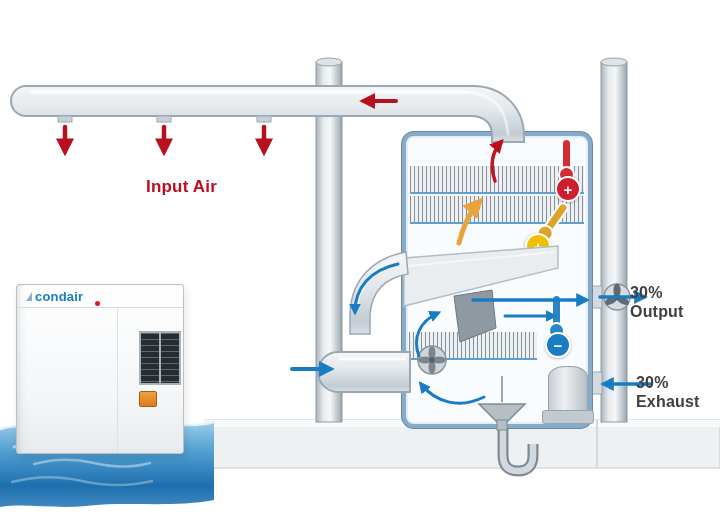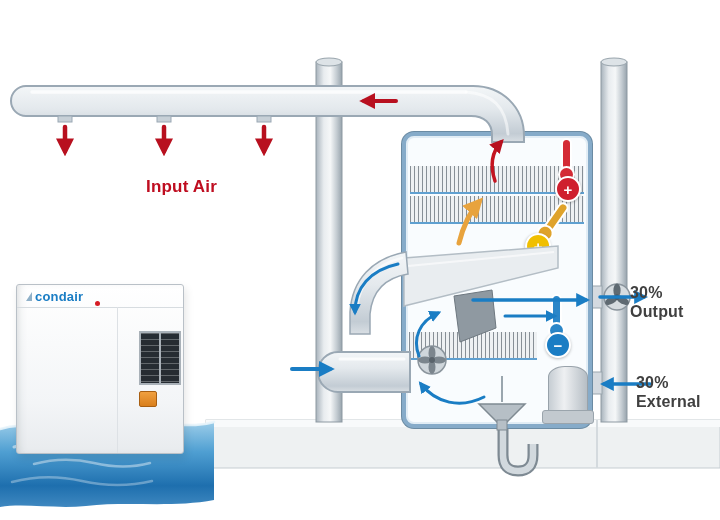--- a/index.html
+++ b/index.html
@@ -238,16 +238,16 @@
     </g>
   </svg>
 
   <div class="lbl red" style="left:123px;top:177px">Input Air</div>
   <div class="lbl blue two" style="left:630px;top:283px">
     <span>30%</span>
     <span>Output</span>
   </div>
   <div class="lbl blue two" style="left:636px;top:373px">
     <span>30%</span>
-    <span>External</span>
+    <span>Exhaust</span>
   </div>
 
 </div>
 
 </body></html>

